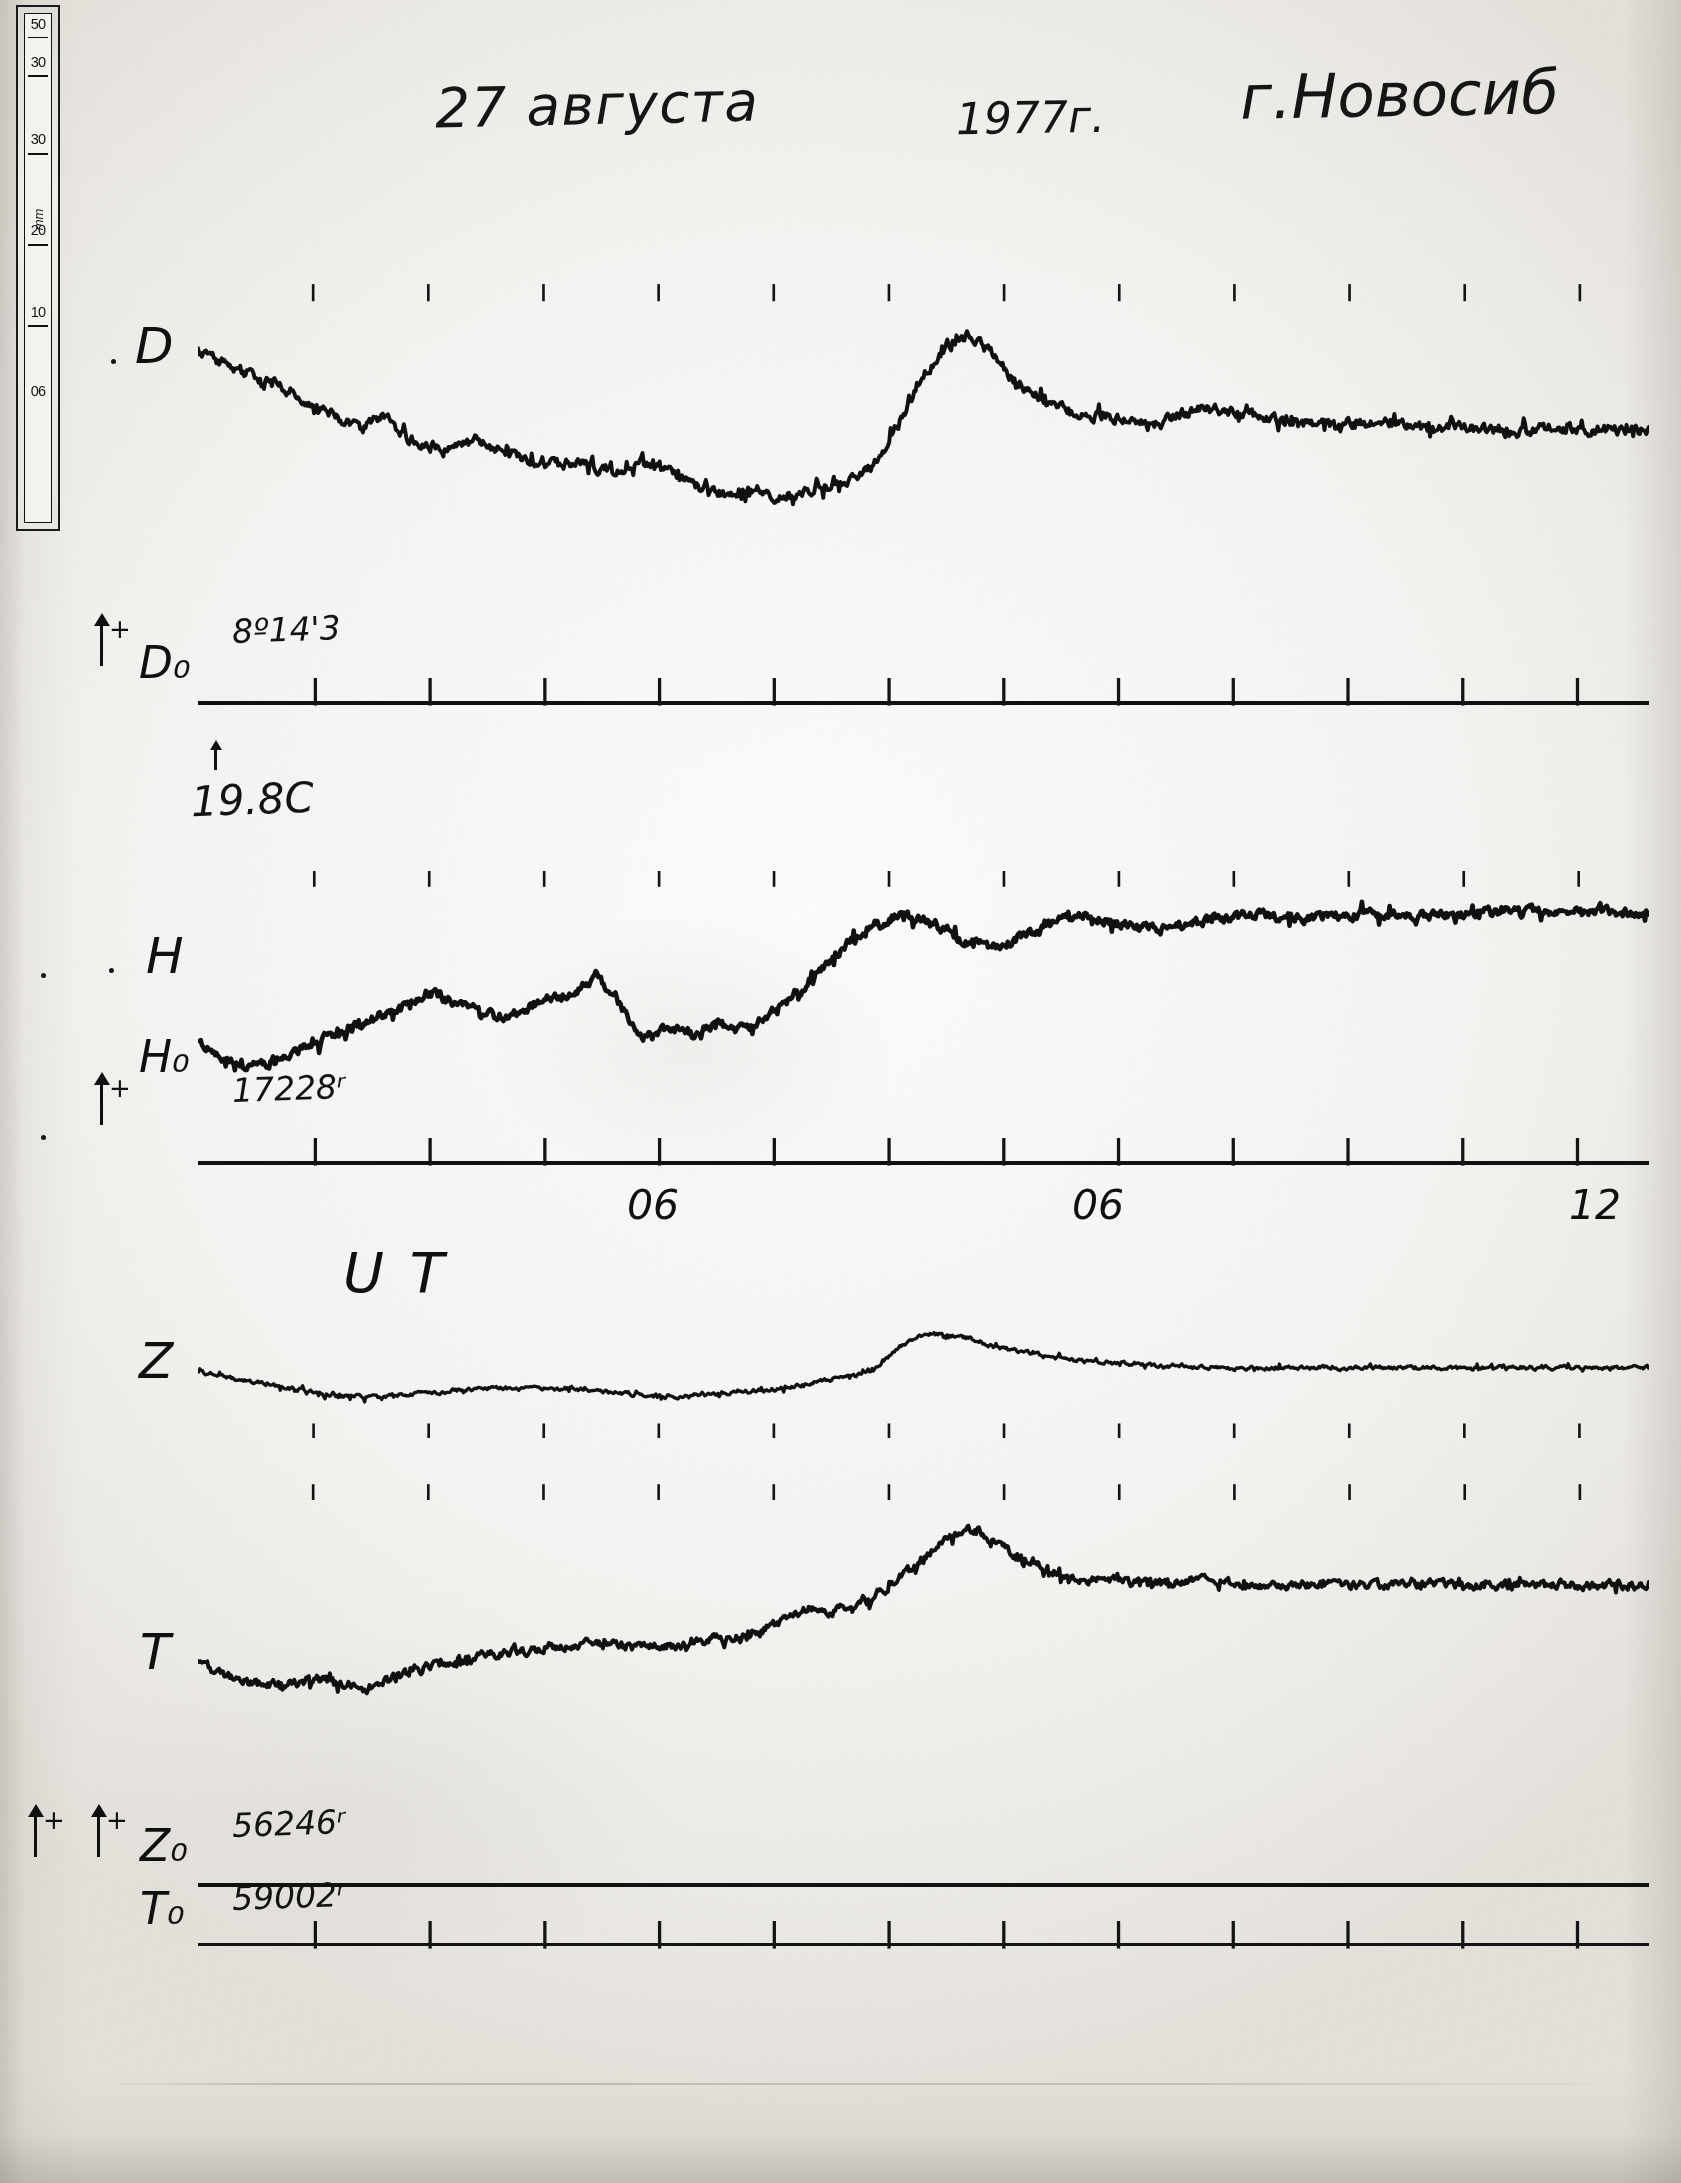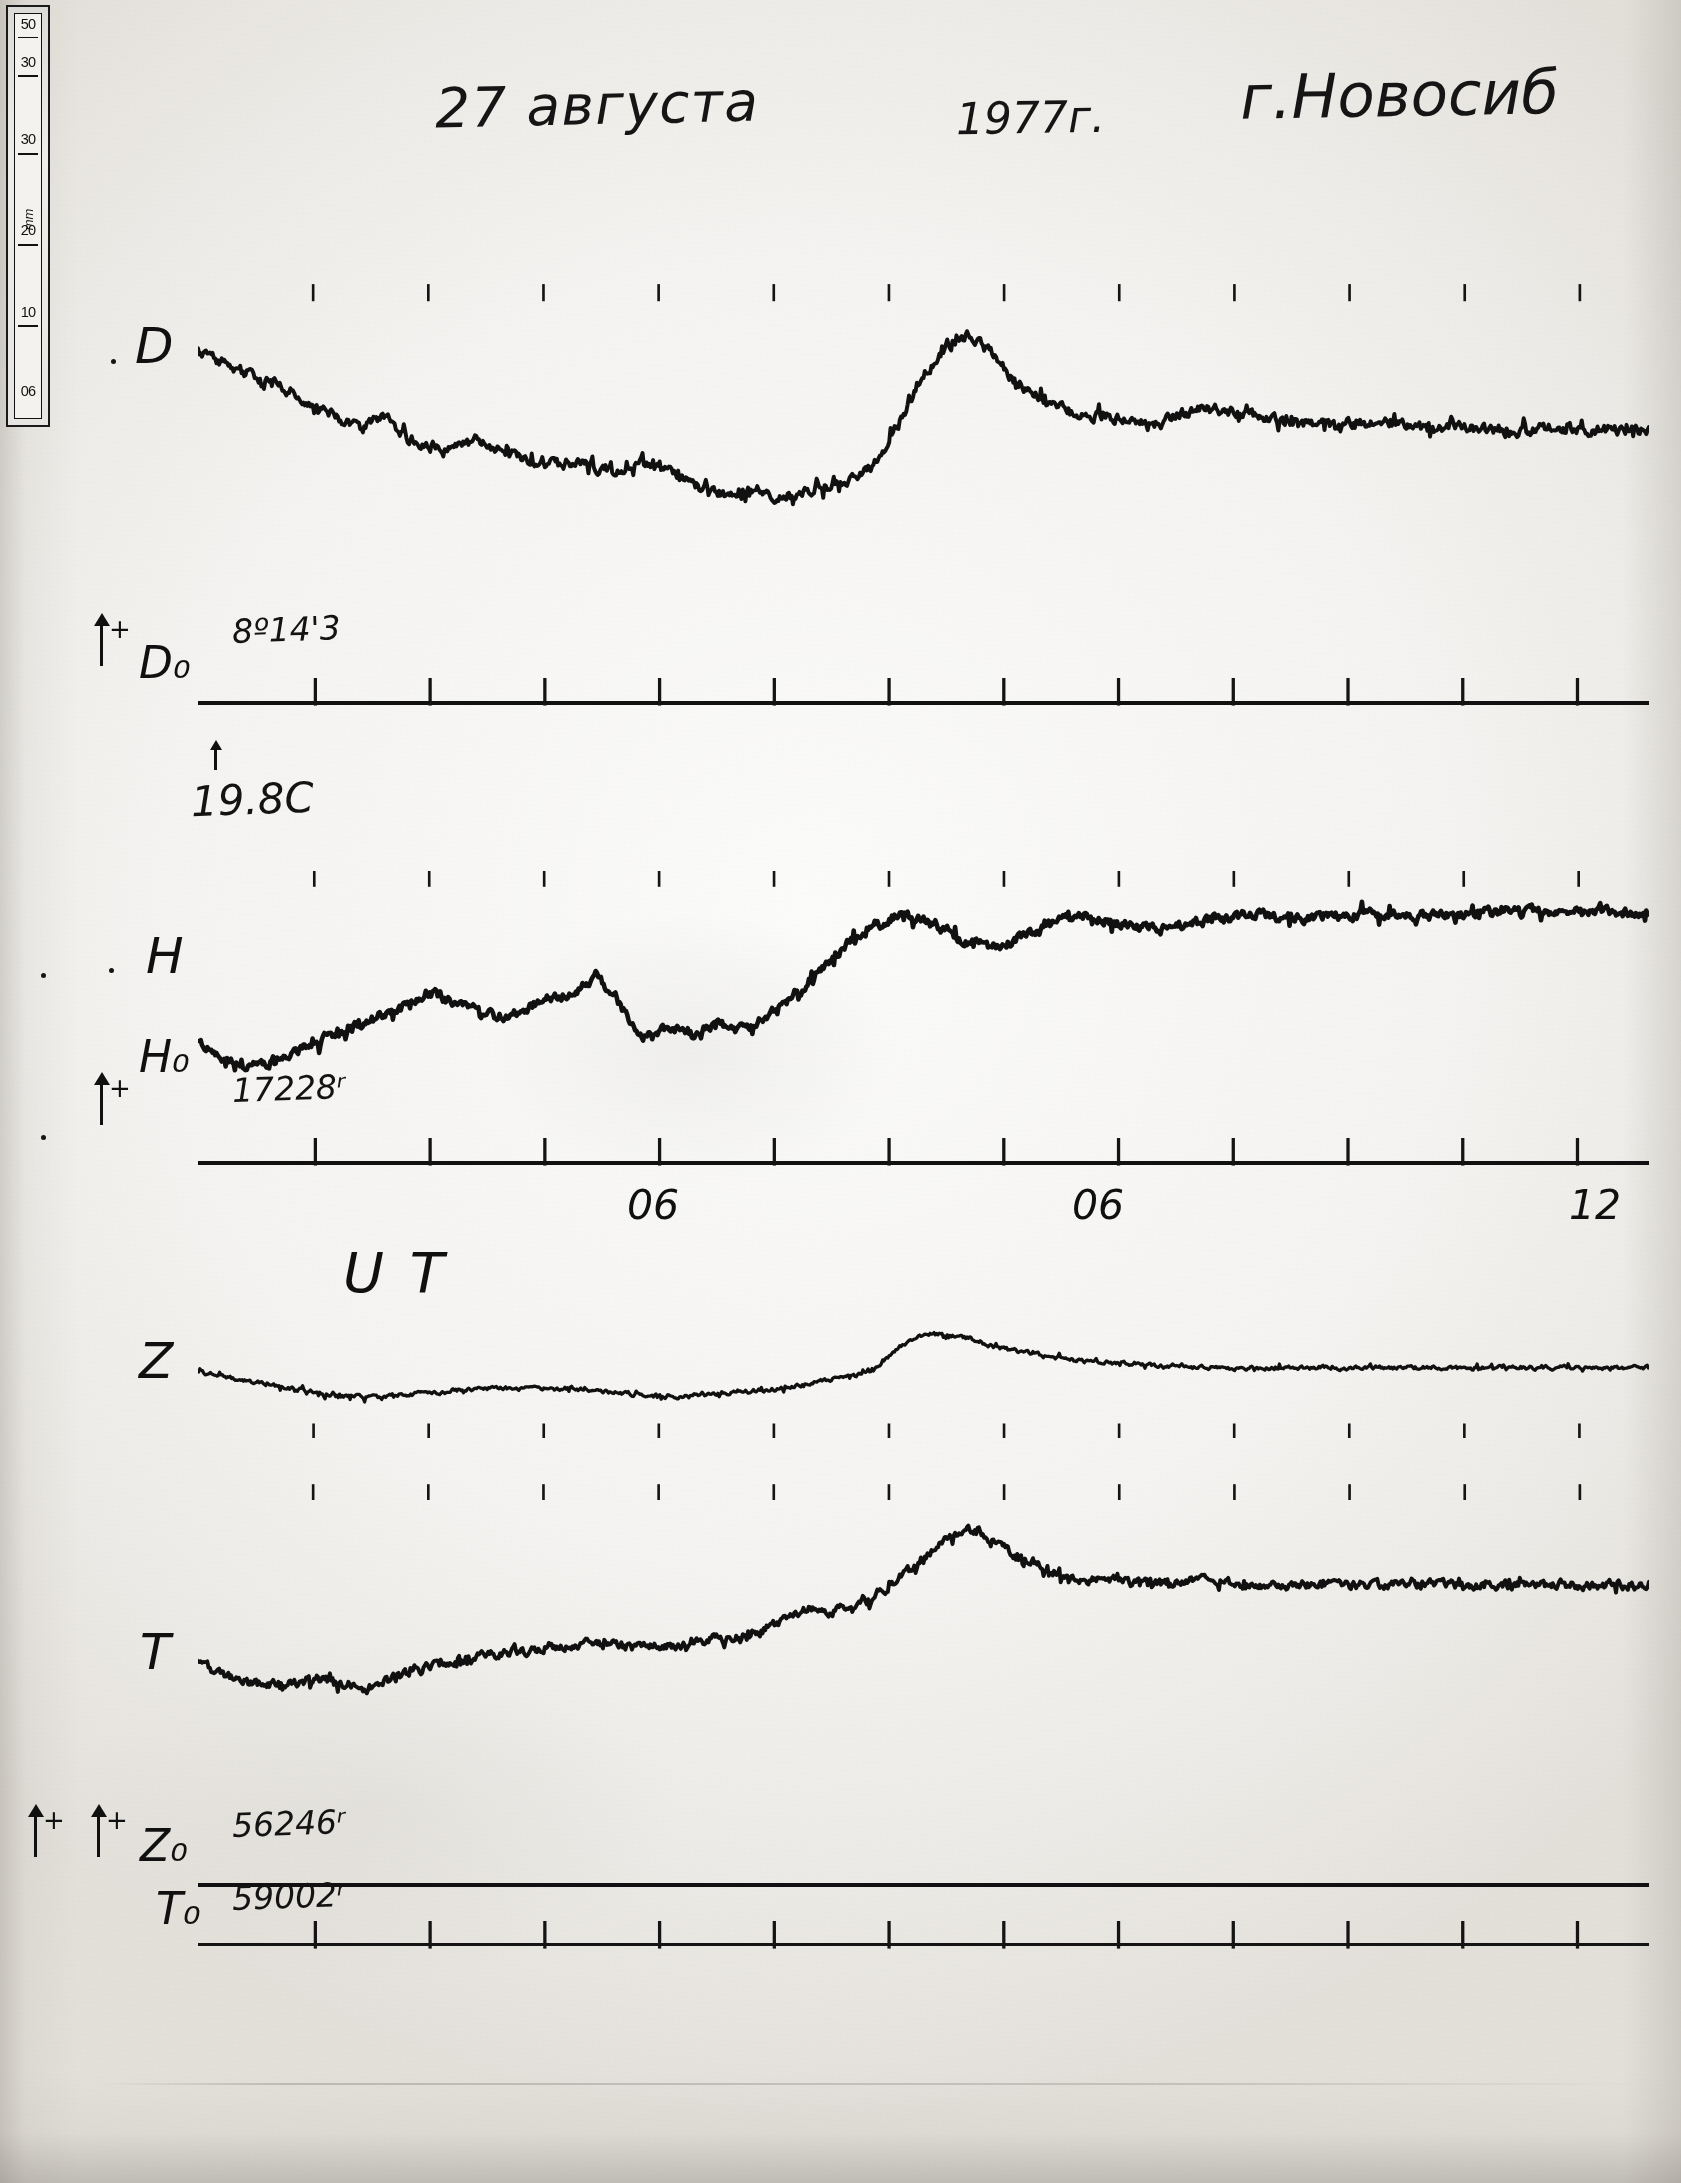--- a/index.html
+++ b/index.html
@@ -59,24 +59,24 @@
   }
   .paper-blotch-b {
     position: absolute;
     left: 79px; top: 1636px; width: 594px; height: 343px;
     background: radial-gradient(ellipse at center, rgba(150,146,138,0.09) 0%, rgba(255,255,255,0) 72%);
   }
 
   
   .mm-scale {
     position: absolute;
-    left: 6px;
+    left: 16px;
     top: 5.3px;
     width: 44px;
-    height: 422px;
+    height: 526px;
     background: linear-gradient(180deg, #dcdad6 0%, #efedea 35%, #e7e5e1 100%);
     border: 2px solid #1a1a1a;
     box-sizing: border-box;
   }
   .mm-scale .inner {
     position: absolute;
     left: 6px; top: 6px; right: 6px; bottom: 6px;
     border: 1.3px solid #111;
     box-sizing: border-box;
     background: #f3f2ef;
@@ -421,21 +421,21 @@
     <div class="plus">+</div>
   </div>
   <div class="arrow-mark" style="left:89px; top:1804px; width:46px; height:59px;">
     <div class="head"></div>
       <div class="shaft"></div>
     <div class="plus">+</div>
   </div>
   <div class="comp-label comp-sub" style="left:140px; top:1820px;">Z₀</div>
   <div class="value-label" style="left:232px; top:1804px;">56246ʳ</div>
   <div class="baseline" style="top:1883px;"></div>
-  <div class="comp-label comp-sub" style="left:156px; top:1883px;">T₀</div>
+  <div class="comp-label comp-sub" style="left:140px; top:1883px;">T₀</div>
   <div class="value-label" style="left:232px; top:1877px;">59002ʳ</div>
   <div class="baseline-thin" style="top:1943px;"></div>
   <div class="trace-panel" id="panel-T0ticks" style="top:1921px; height:46px;">
       <svg width="1451" height="46" viewBox="0 0 2200 70">
         <line x1="174.6" y1="0" x2="174.6" y2="42" stroke="#141414" stroke-width="5"></line>
         <line x1="349.2" y1="0" x2="349.2" y2="42" stroke="#141414" stroke-width="5"></line>
         <line x1="523.8" y1="0" x2="523.8" y2="42" stroke="#141414" stroke-width="5"></line>
         <line x1="698.4" y1="0" x2="698.4" y2="42" stroke="#141414" stroke-width="5"></line>
         <line x1="873.0" y1="0" x2="873.0" y2="42" stroke="#141414" stroke-width="5"></line>
         <line x1="1047.6" y1="0" x2="1047.6" y2="42" stroke="#141414" stroke-width="5"></line>

